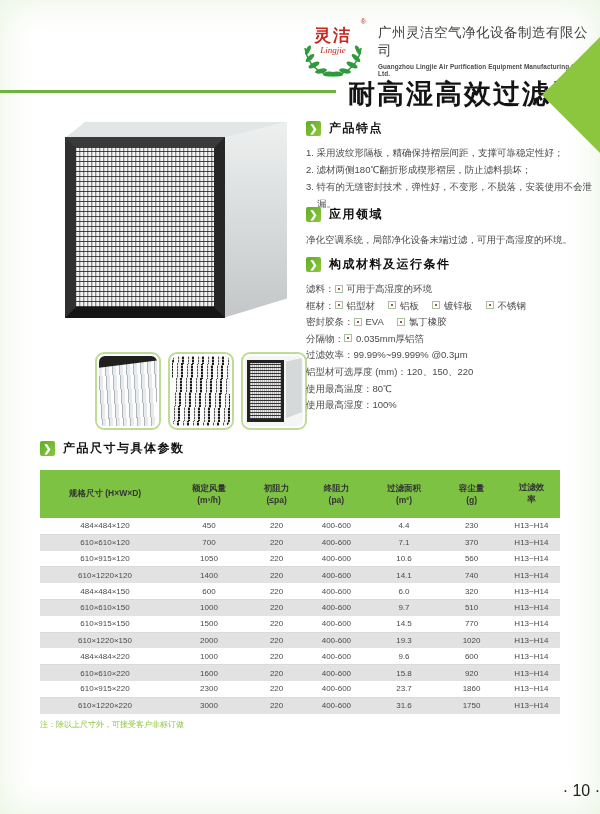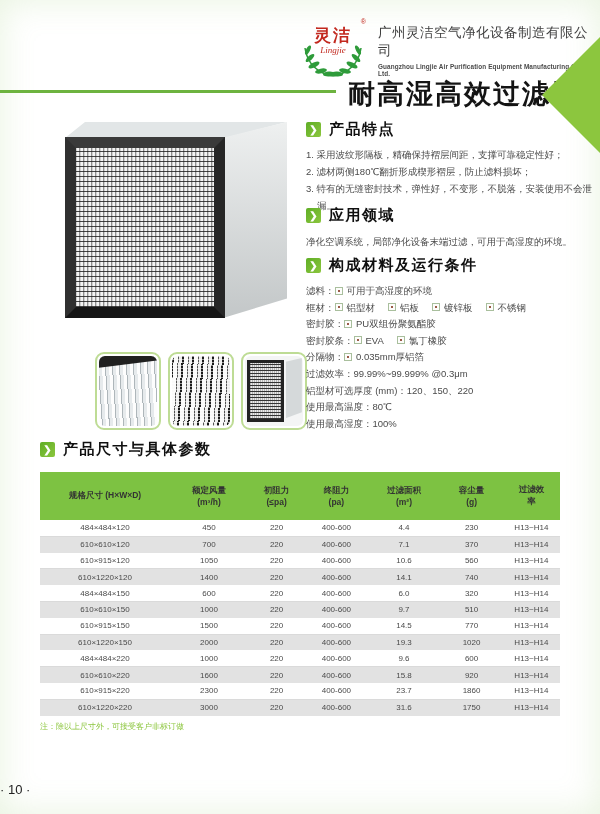--- a/index.html
+++ b/index.html
@@ -52,21 +52,21 @@
            repeating-linear-gradient(0deg,#333 0 1px,rgba(0,0,0,0) 1px 3px),
            repeating-linear-gradient(90deg,#b5b5b5 0 1px,#e9e9e9 1px 2px);}
   .t3-side{position:absolute;right:2%;top:3%;width:28%;height:86%;background:#d5d9da;
          clip-path:polygon(0 6%,100% 0,100% 90%,0 100%);}
   
   .sec{position:absolute;left:306px;width:288px;}
   .sec-h{display:flex;align-items:center;gap:8px;}
   .sec-icon{width:15px;height:15px;border-radius:2px;background:linear-gradient(135deg,#5fae26,#8cc63e);
          color:#fff;font-size:10px;font-weight:bold;display:flex;align-items:center;justify-content:center;
          line-height:1;flex:0 0 auto;}
-  .sec-title{font-size:15px;font-weight:bold;color:#101010;letter-spacing:1.5px;}
+  .sec-title{font-size:12px;font-weight:bold;color:#101010;letter-spacing:1.5px;}
   .features{top:120px;}
   .feature-list{margin-top:7px;}
   .feature-line{font-size:9.5px;line-height:17px;color:#4a4a4a;padding-left:11px;text-indent:-11px;}
   .applications{top:206px;}
   .app-text{margin-top:9px;font-size:9.5px;line-height:16px;color:#4a4a4a;}
   .materials{top:256px;}
   .mat-list{margin-top:8px;}
   .mat-row{font-size:9.5px;line-height:16.6px;color:#4a4a4a;white-space:nowrap;}
   .mat-label{color:#4a4a4a;}
   .mat-opt{margin-right:13px;}
@@ -76,21 +76,21 @@
   
   .table-sec{position:absolute;left:40px;top:440px;width:520px;}
   table{width:520px;margin-top:13px;border-collapse:collapse;table-layout:fixed;}
   thead th{background:#7dc242;color:#333;font-size:8.5px;font-weight:bold;height:21px;padding:12px;
       text-align:center;}
   tbody td{font-size:8px;color:#4a4a4a;height:15.8px;padding:0;text-align:center;}
   tbody tr:nth-child(odd){background:#fff;border-bottom:1px solid #dadada;}
   tbody tr:nth-child(even){background:#e2e2e2;}
   .table-note{margin-top:5px;font-size:8px;color:#8cc63e;}
   
-  .footer{position:absolute;left:0;top:782px;width:600px;text-align:left;font-size:13px;color:#222;}
+  .footer{position:absolute;left:0;top:782px;width:600px;text-align:right;font-size:16px;color:#222;}
 </style>
 </head>
 <body>
 
 <div class="page">
 
   <div class="logo">
     <svg viewBox="0 0 72 72">
       <g fill="#2e9b3a" stroke="none">
         <path d="M36,64 C22,62 10,52 8,36" stroke="#2e9b3a" stroke-width="1.5" fill="none"></path>
@@ -163,21 +163,20 @@
   </div>
 
   <div class="sec materials">
     <div class="sec-h">
       <span class="sec-icon">❯</span>
       <span class="sec-title">构成材料及运行条件</span>
     </div>
     <div class="mat-list">
         <div class="mat-row"><span class="mat-label">滤料：</span><span class="mat-opt"><span class="cb"></span><span>可用于高湿度的环境</span></span></div>
         <div class="mat-row"><span class="mat-label">框材：</span><span class="mat-opt"><span class="cb"></span><span>铝型材</span></span><span class="mat-opt"><span class="cb"></span><span>铝板</span></span><span class="mat-opt"><span class="cb"></span><span>镀锌板</span></span><span class="mat-opt"><span class="cb"></span><span>不锈钢</span></span></div>
-        <div class="mat-row"><span class="mat-label">密封胶：</span><span class="mat-opt"><span class="cb"></span><span>PU双组份聚氨酯胶</span></span></div>
         <div class="mat-row"><span class="mat-label">密封胶条：</span><span class="mat-opt"><span class="cb"></span><span>EVA</span></span><span class="mat-opt"><span class="cb"></span><span>氯丁橡胶</span></span></div>
         <div class="mat-row"><span class="mat-label">分隔物：</span><span class="mat-opt"><span class="cb"></span><span>0.035mm厚铝箔</span></span></div>
         <div class="mat-row"><span class="mat-label">过滤效率：</span><span>99.99%~99.999% @0.3μm</span></div>
         <div class="mat-row"><span class="mat-label">铝型材可选厚度 (mm)：</span><span>120、150、220</span></div>
         <div class="mat-row"><span class="mat-label">使用最高温度：</span><span>80℃</span></div>
         <div class="mat-row"><span class="mat-label">使用最高湿度：</span><span>100%</span></div>
       </div>
   </div>
 
   <div class="table-sec">

